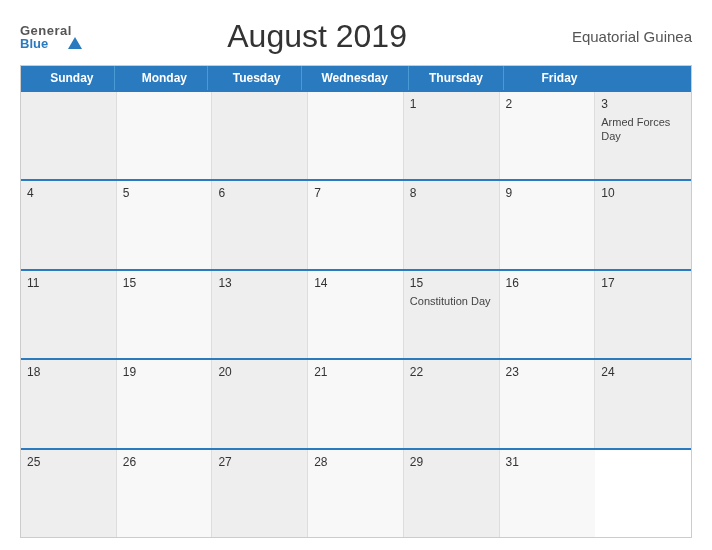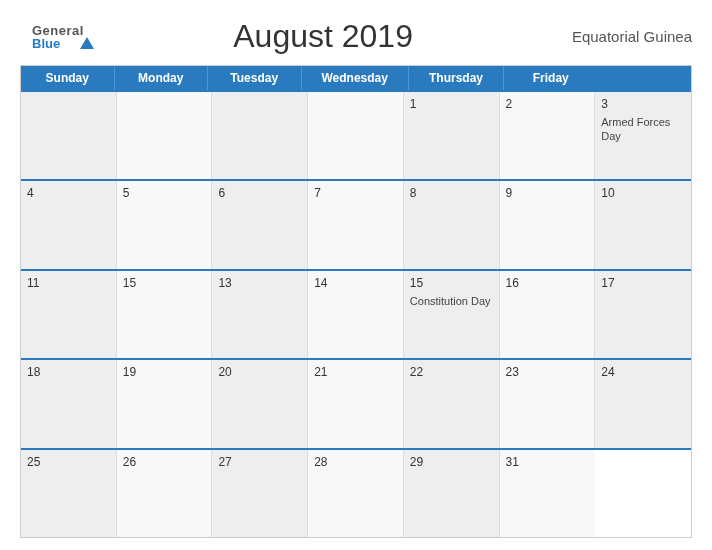--- a/index.html
+++ b/index.html
@@ -22,21 +22,20 @@
       display: flex;
       align-items: center;
       justify-content: space-between;
       margin-bottom: 10px;
     }
     .logo {
       display: flex;
       flex-direction: column;
       align-items: flex-start;
       line-height: 1;
-      margin-left: 12px;
     }
     .logo-general {
       font-size: 13px;
       font-weight: bold;
       color: #555;
       letter-spacing: 0.5px;
     }
     .logo-blue-row {
       display: flex;
       align-items: center;
@@ -79,21 +78,21 @@
       display: grid;
       grid-template-columns: repeat(7, 1fr);
       background: #2a7abf;
     }
     .cal-header-cell {
       padding: 5px 20px;
       color: #fff;
       font-size: 12px;
       font-weight: bold;
       border-right: 1px solid #4a9ad4;
-      text-align: center;
+      text-align: right;
     }
     .cal-header-cell:last-child {
       border-right: none;
     }
     .cal-body {
       display: flex;
       flex-direction: column;
       flex: 1;
     }
     .cal-week {

